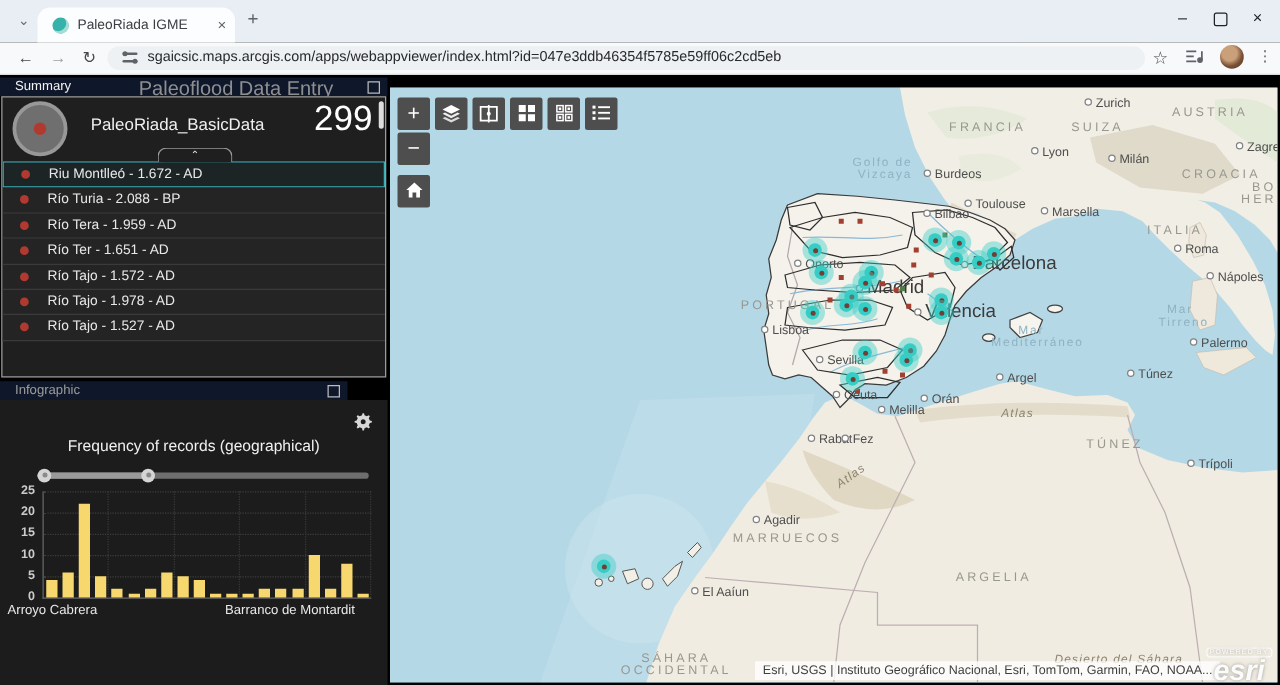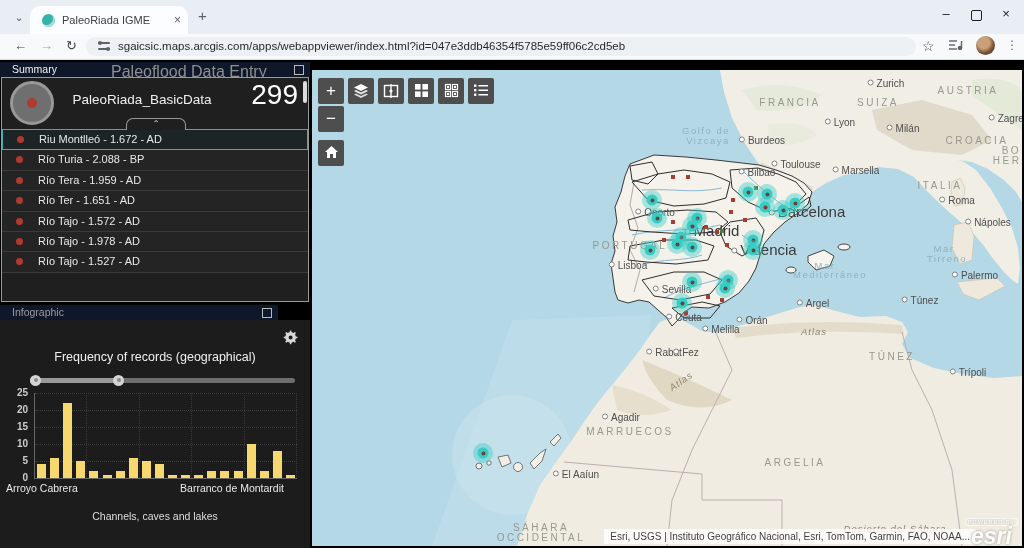--- a/index.html
+++ b/index.html
@@ -531,16 +531,15 @@
           <div class="ytick" style="left: 2px; top: 84px;">20</div>
           <div class="ytick" style="left: 2px; top: 101px;">15</div>
           <div class="ytick" style="left: 2px; top: 118px;">10</div>
           <div class="ytick" style="left: 2px; top: 135px;">5</div>
           <div class="ytick" style="left: 2px; top: 152px;">0</div>
         </div>
       <div id="xlabels">
           <div class="xlab" style="left: 6px;">Arroyo Cabrera</div>
           <div class="xlab" style="left: 232px; transform: translateX(-50%);">Barranco de Montardit</div>
         </div>
-      <div id="xaxistitle">Channels, caves and lakes</div>
     </div>
   </div>
 </div>
 
 </body></html>

